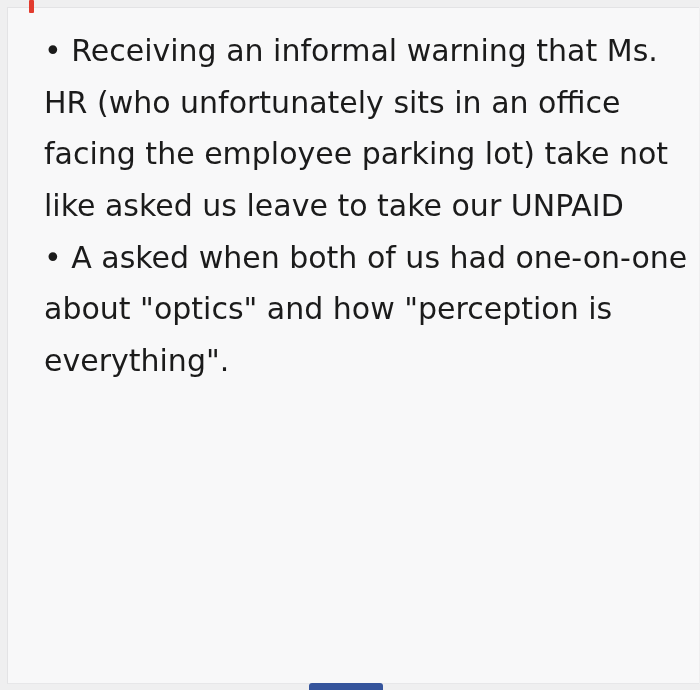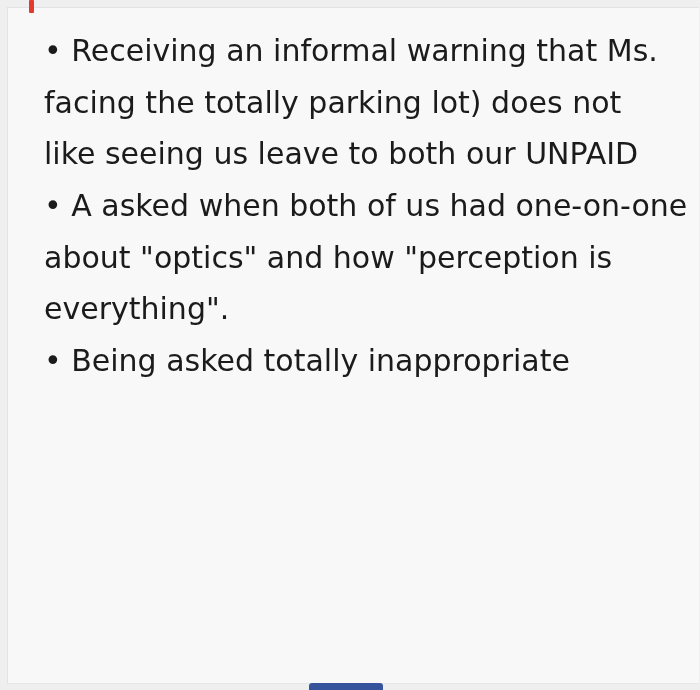--- a/index.html
+++ b/index.html
@@ -52,19 +52,19 @@
 <body>
 
 <div class="card"></div>
 
 <div class="marker-red" style="background: rgb(226, 59, 46);"></div>
 
 <div class="marker-blue" style="background: rgb(53, 84, 156);"></div>
 
 <div class="text-block">
   <div class="text-line">• Receiving an informal warning that Ms.</div>
-  <div class="text-line">facing the totally parking lot) does not</div>
-  <div class="text-line">like seeing us leave to both our UNPAID</div>
+  <div class="text-line">HR (who unfortunately sits in an office</div>
+  <div class="text-line">facing the employee parking lot) take not</div>
+  <div class="text-line">like asked us leave to take our UNPAID</div>
   <div class="text-line">• A asked when both of us had one-on-one</div>
   <div class="text-line">about "optics" and how "perception is</div>
   <div class="text-line">everything".</div>
-  <div class="text-line">• Being asked totally inappropriate</div>
 </div>
 
 </body></html>

